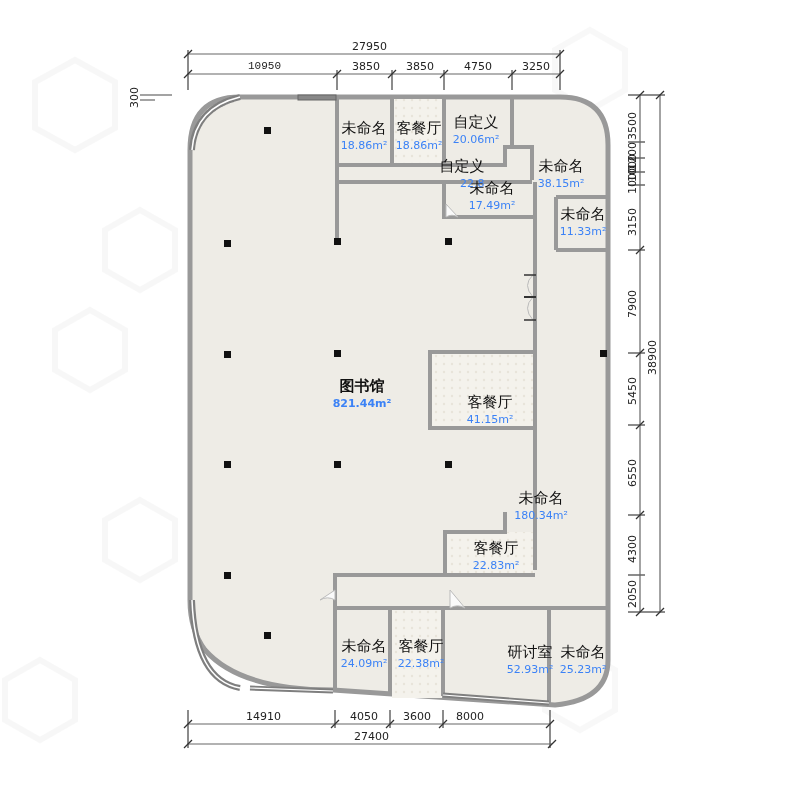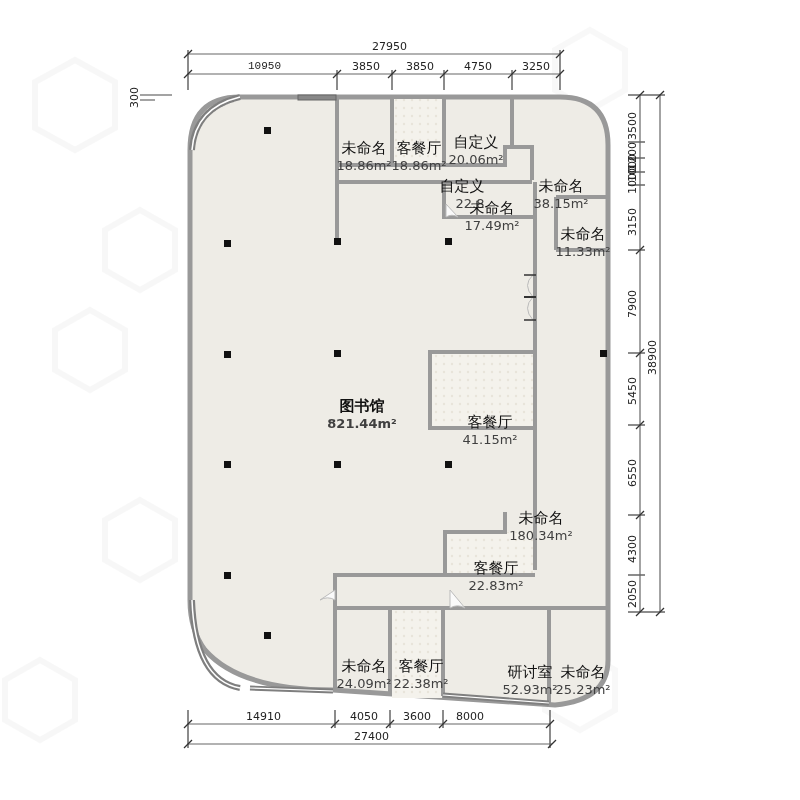--- a/index.html
+++ b/index.html
@@ -1,22 +1,22 @@
 <!DOCTYPE html>
 <html><head>
 <meta charset="utf-8">
 <style>
   html, body { margin:0; padding:0; background:#ffffff; }
   body { width:800px; height:800px; position:relative; overflow:hidden;
          font-family:"DejaVu Sans", "Liberation Sans", sans-serif; }
   #plan { position:absolute; left:0; top:0; width:800px; height:800px; }
   .labels { position:absolute; left:0; top:0; width:800px; height:800px; pointer-events:none; }
-  .room-label { position:absolute; text-align:center; transform:translate(-50%,-50%); white-space:nowrap; pointer-events:auto;margin-top:20px; }
+  .room-label { position:absolute; text-align:center; transform:translate(-50%,-50%); white-space:nowrap; pointer-events:auto; }
   .room-label .name { display:block; font-size:15px; color:#111; line-height:18px; }
-  .room-label .area { display:block; font-size:13px; color:#404040; line-height:17px; }
+  .room-label .area { display:block; font-size:11px; color:#3b82f6; line-height:17px; }
   .dim { position:absolute; font-size:11px; color:#222; white-space:nowrap; }
   .dim.v { transform-origin:left top; transform:rotate(-90deg); }
 </style>
 </head>
 <body>
 
 <svg id="plan" viewBox="0 0 800 800" xmlns="http://www.w3.org/2000/svg">
   <defs>
     <pattern id="tile" width="8" height="8" patternUnits="userSpaceOnUse">
       <rect width="8" height="8" fill="#f4f2ec"></rect>
@@ -167,21 +167,21 @@
         <line x1="656" y1="616" x2="664" y2="608"></line>
       <line x1="636" y1="357" x2="644" y2="349"></line>
         <line x1="636" y1="519" x2="644" y2="511"></line>
       <line x1="636" y1="254" x2="644" y2="246"></line>
         <line x1="636" y1="429" x2="644" y2="421"></line>
     </g>
   </g>
 </svg>
 
 <div class="labels">
-  <span class="dim" style="left:352px;top:40px;margin-left:20px;">27950</span>
+  <span class="dim" style="left:352px;top:40px;">27950</span>
   <span class="dim" style="left:248px;top:60px;font-family:Liberation Mono, monospace;">10950</span>
   <span class="dim" style="left:352px;top:60px;">3850</span>
   <span class="dim" style="left:406px;top:60px;">3850</span>
   <span class="dim" style="left:464px;top:60px;">4750</span>
   <span class="dim" style="left:522px;top:60px;">3250</span>
 
   <span class="dim" style="left:246px;top:710px;">14910</span>
   <span class="dim" style="left:350px;top:710px;">4050</span>
   <span class="dim" style="left:403px;top:710px;">3600</span>
   <span class="dim" style="left:456px;top:710px;">8000</span>

